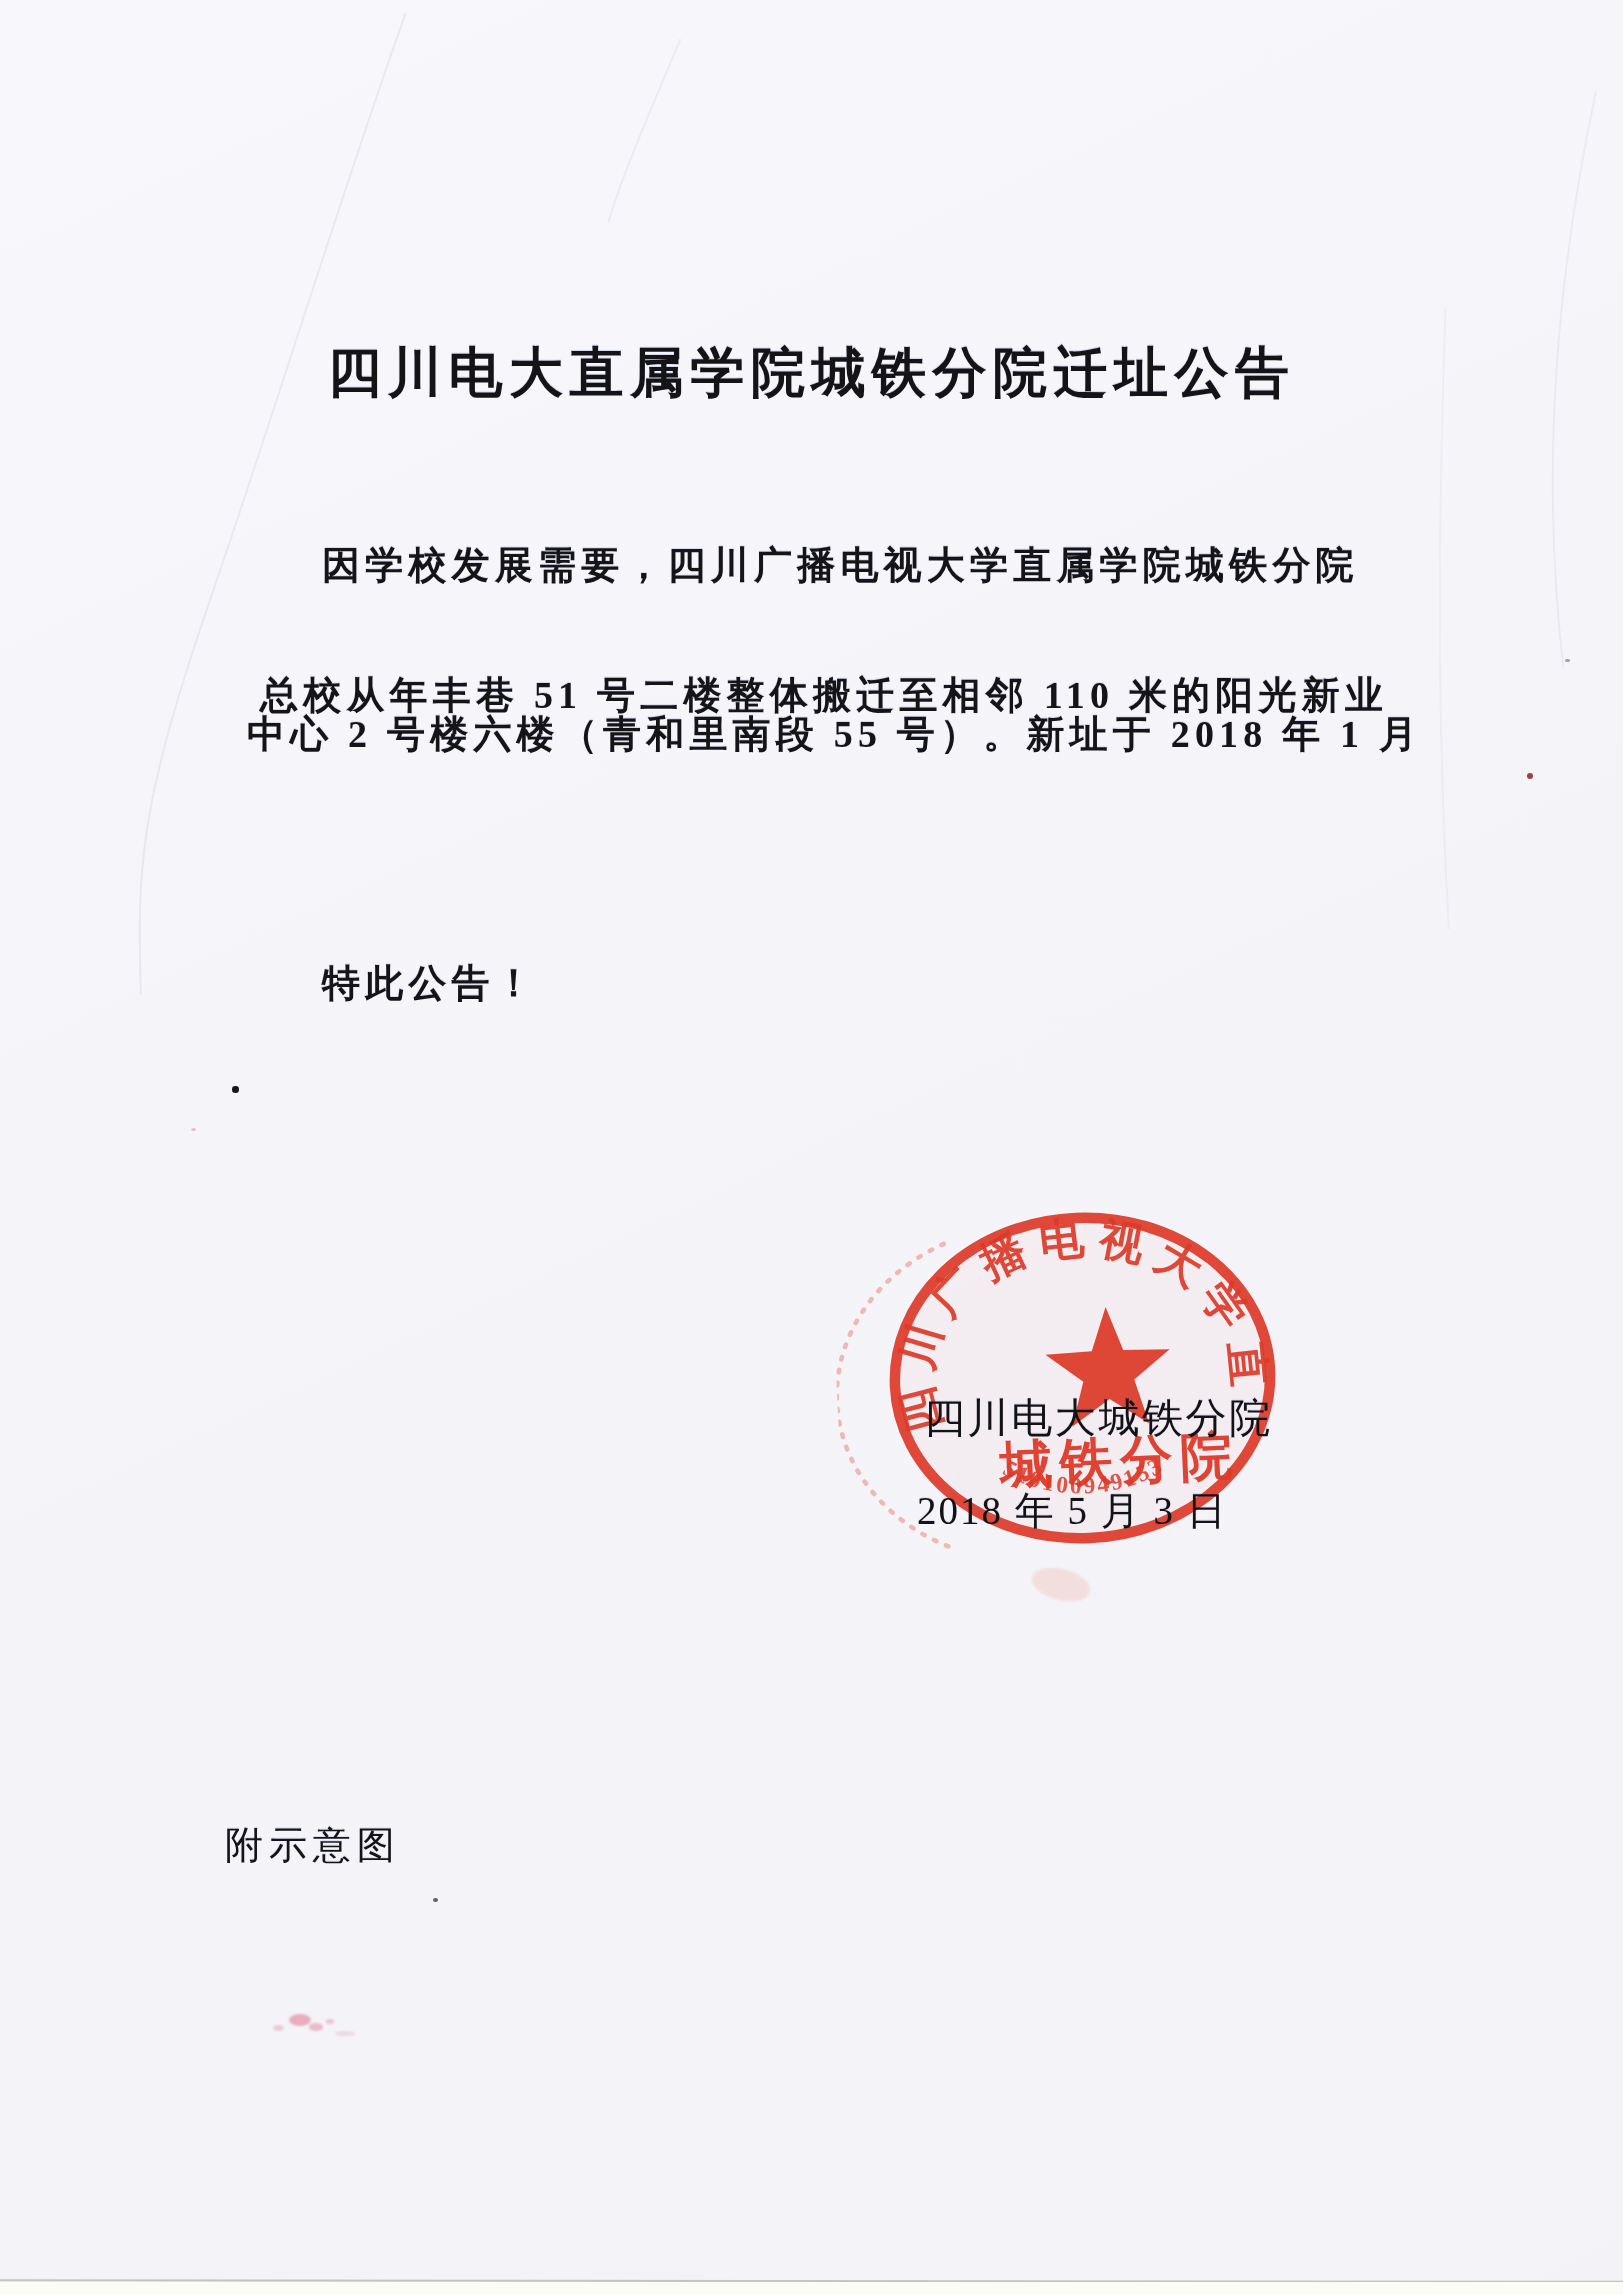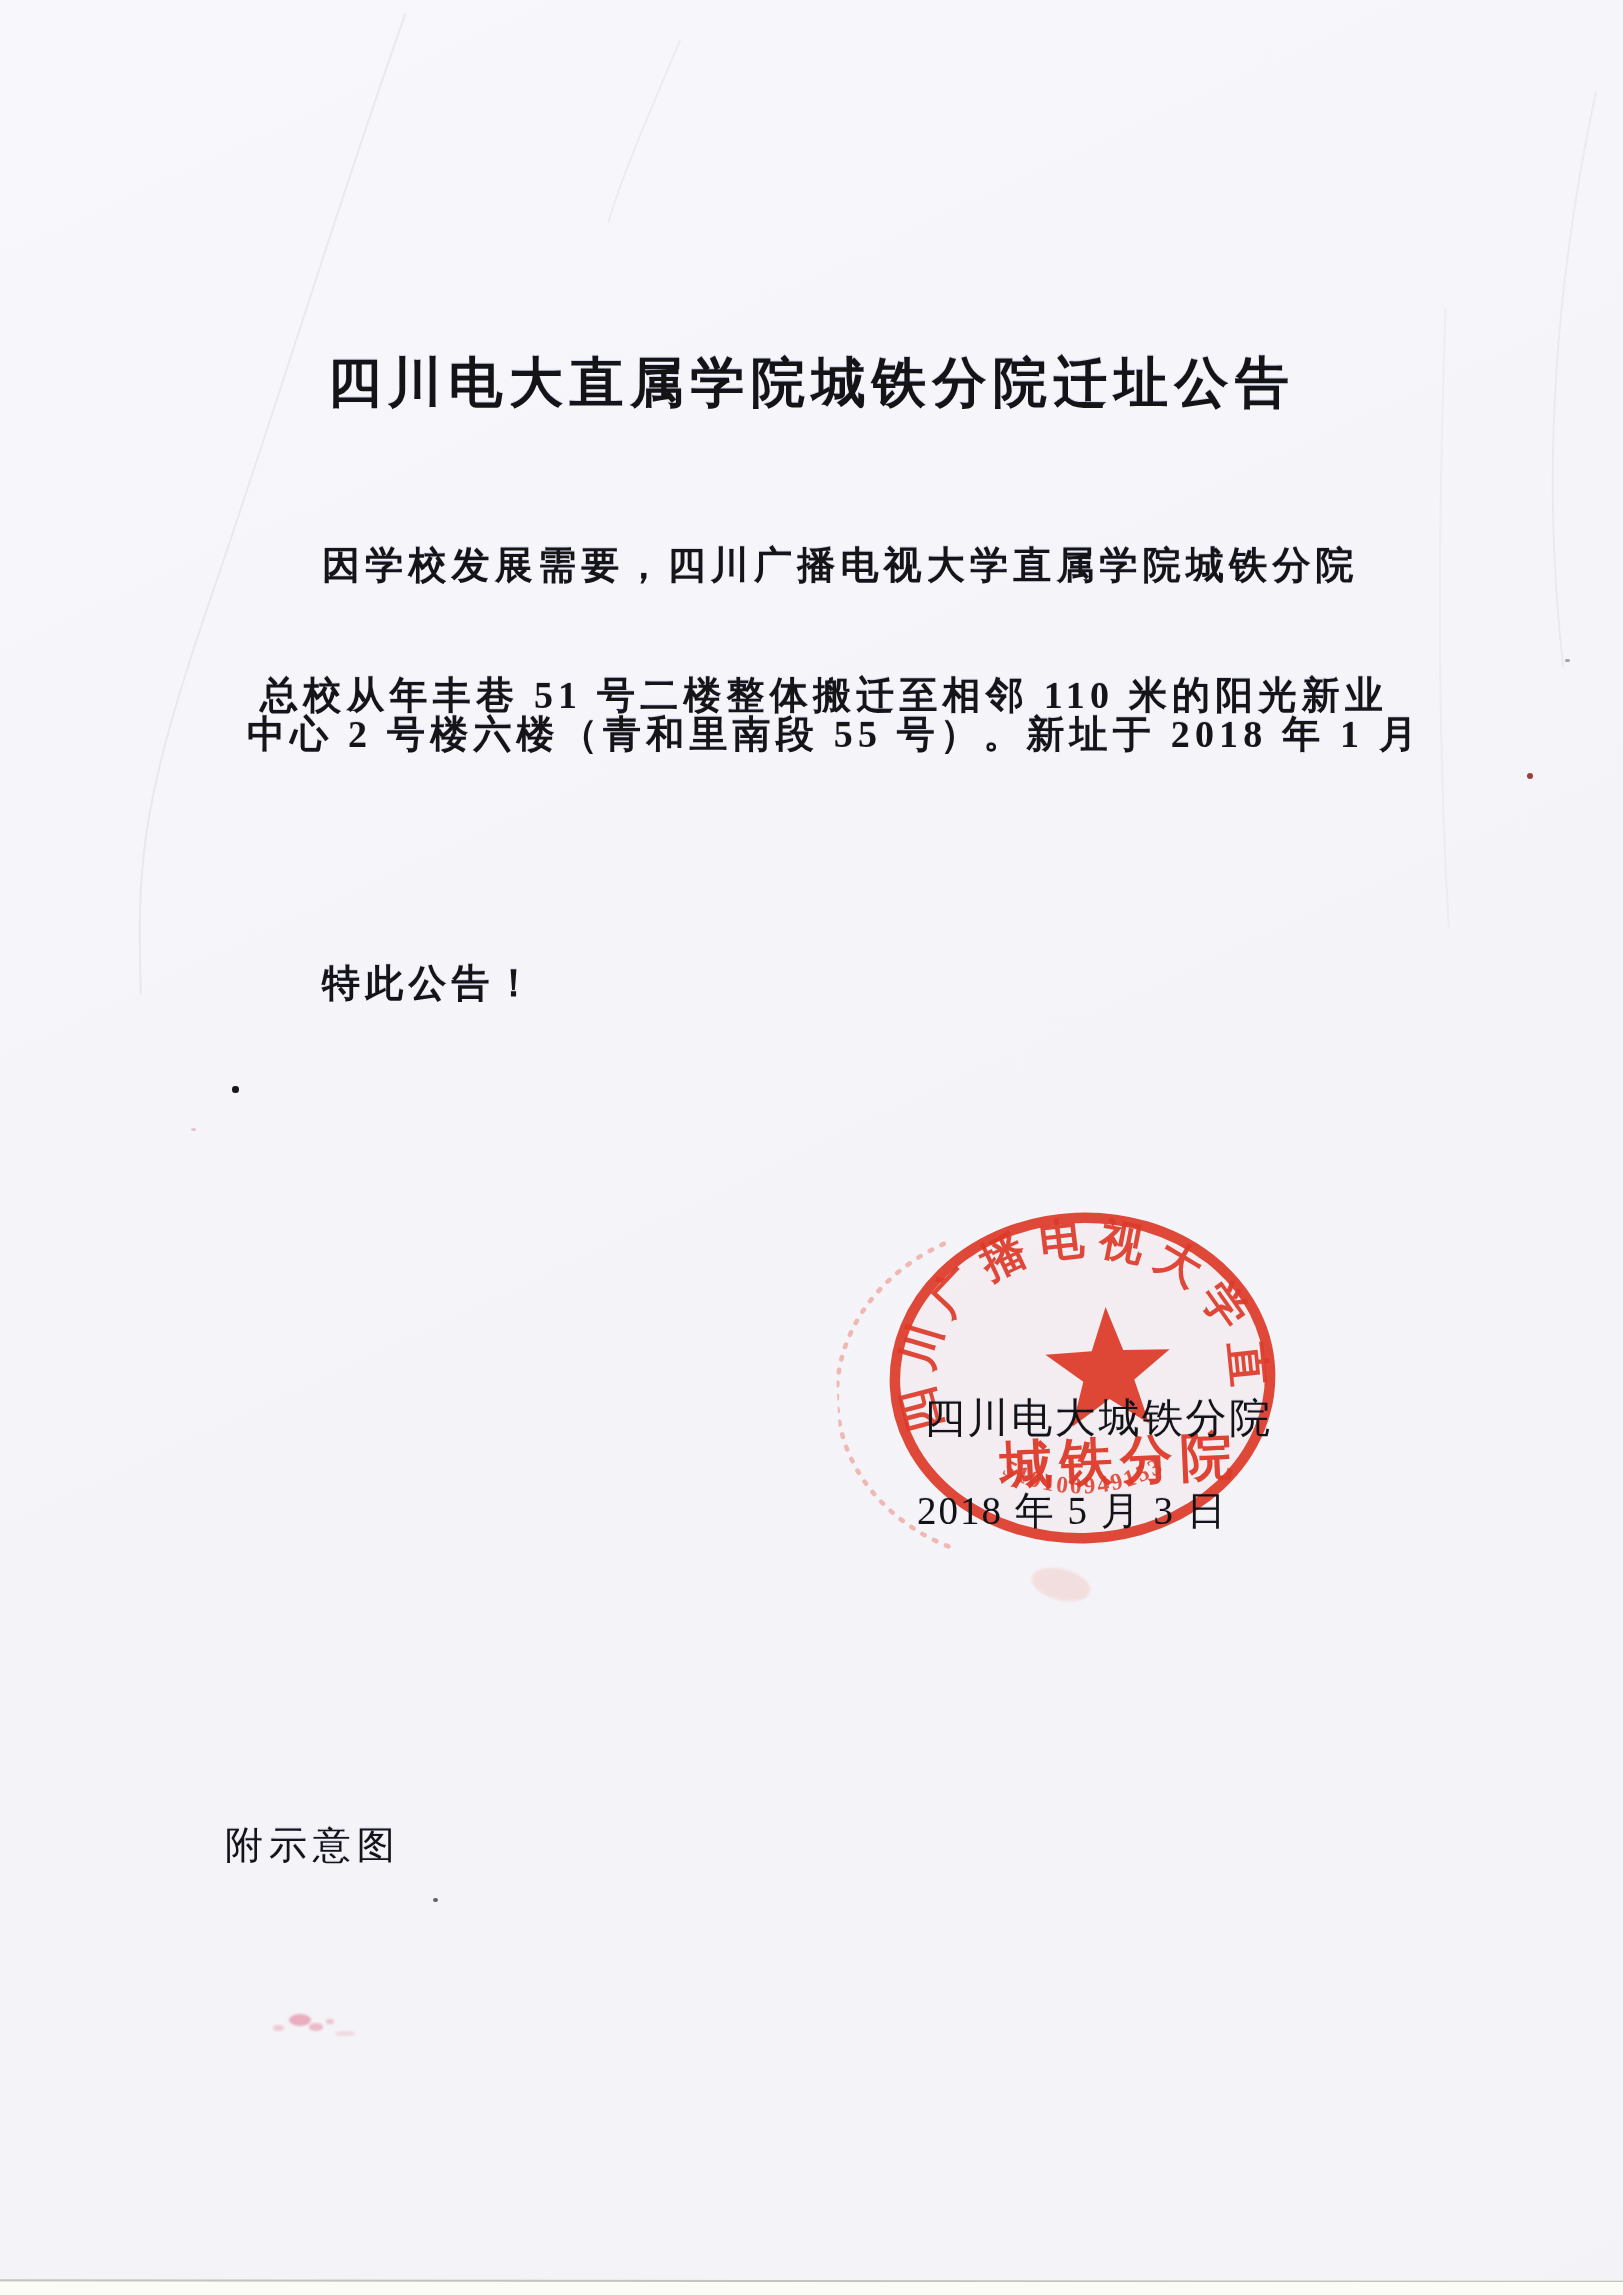--- a/index.html
+++ b/index.html
@@ -19,21 +19,21 @@
   }
   .creases {
     position: absolute;
     left: 0; top: 0;
     pointer-events: none;
   }
   .doc-title {
     position: absolute;
     left: 0;
     right: 0;
-    top: 347px;
+    top: 337px;
     text-align: center;
     font-family: "Liberation Sans", sans-serif;
     font-size: 54px;
     font-weight: 700;
     letter-spacing: 6.5px;
     color: #141417;
     text-shadow: 0 -1.3px 0.7px rgba(70, 90, 200, 0.22);
     white-space: nowrap;
   }
   .body-line {

